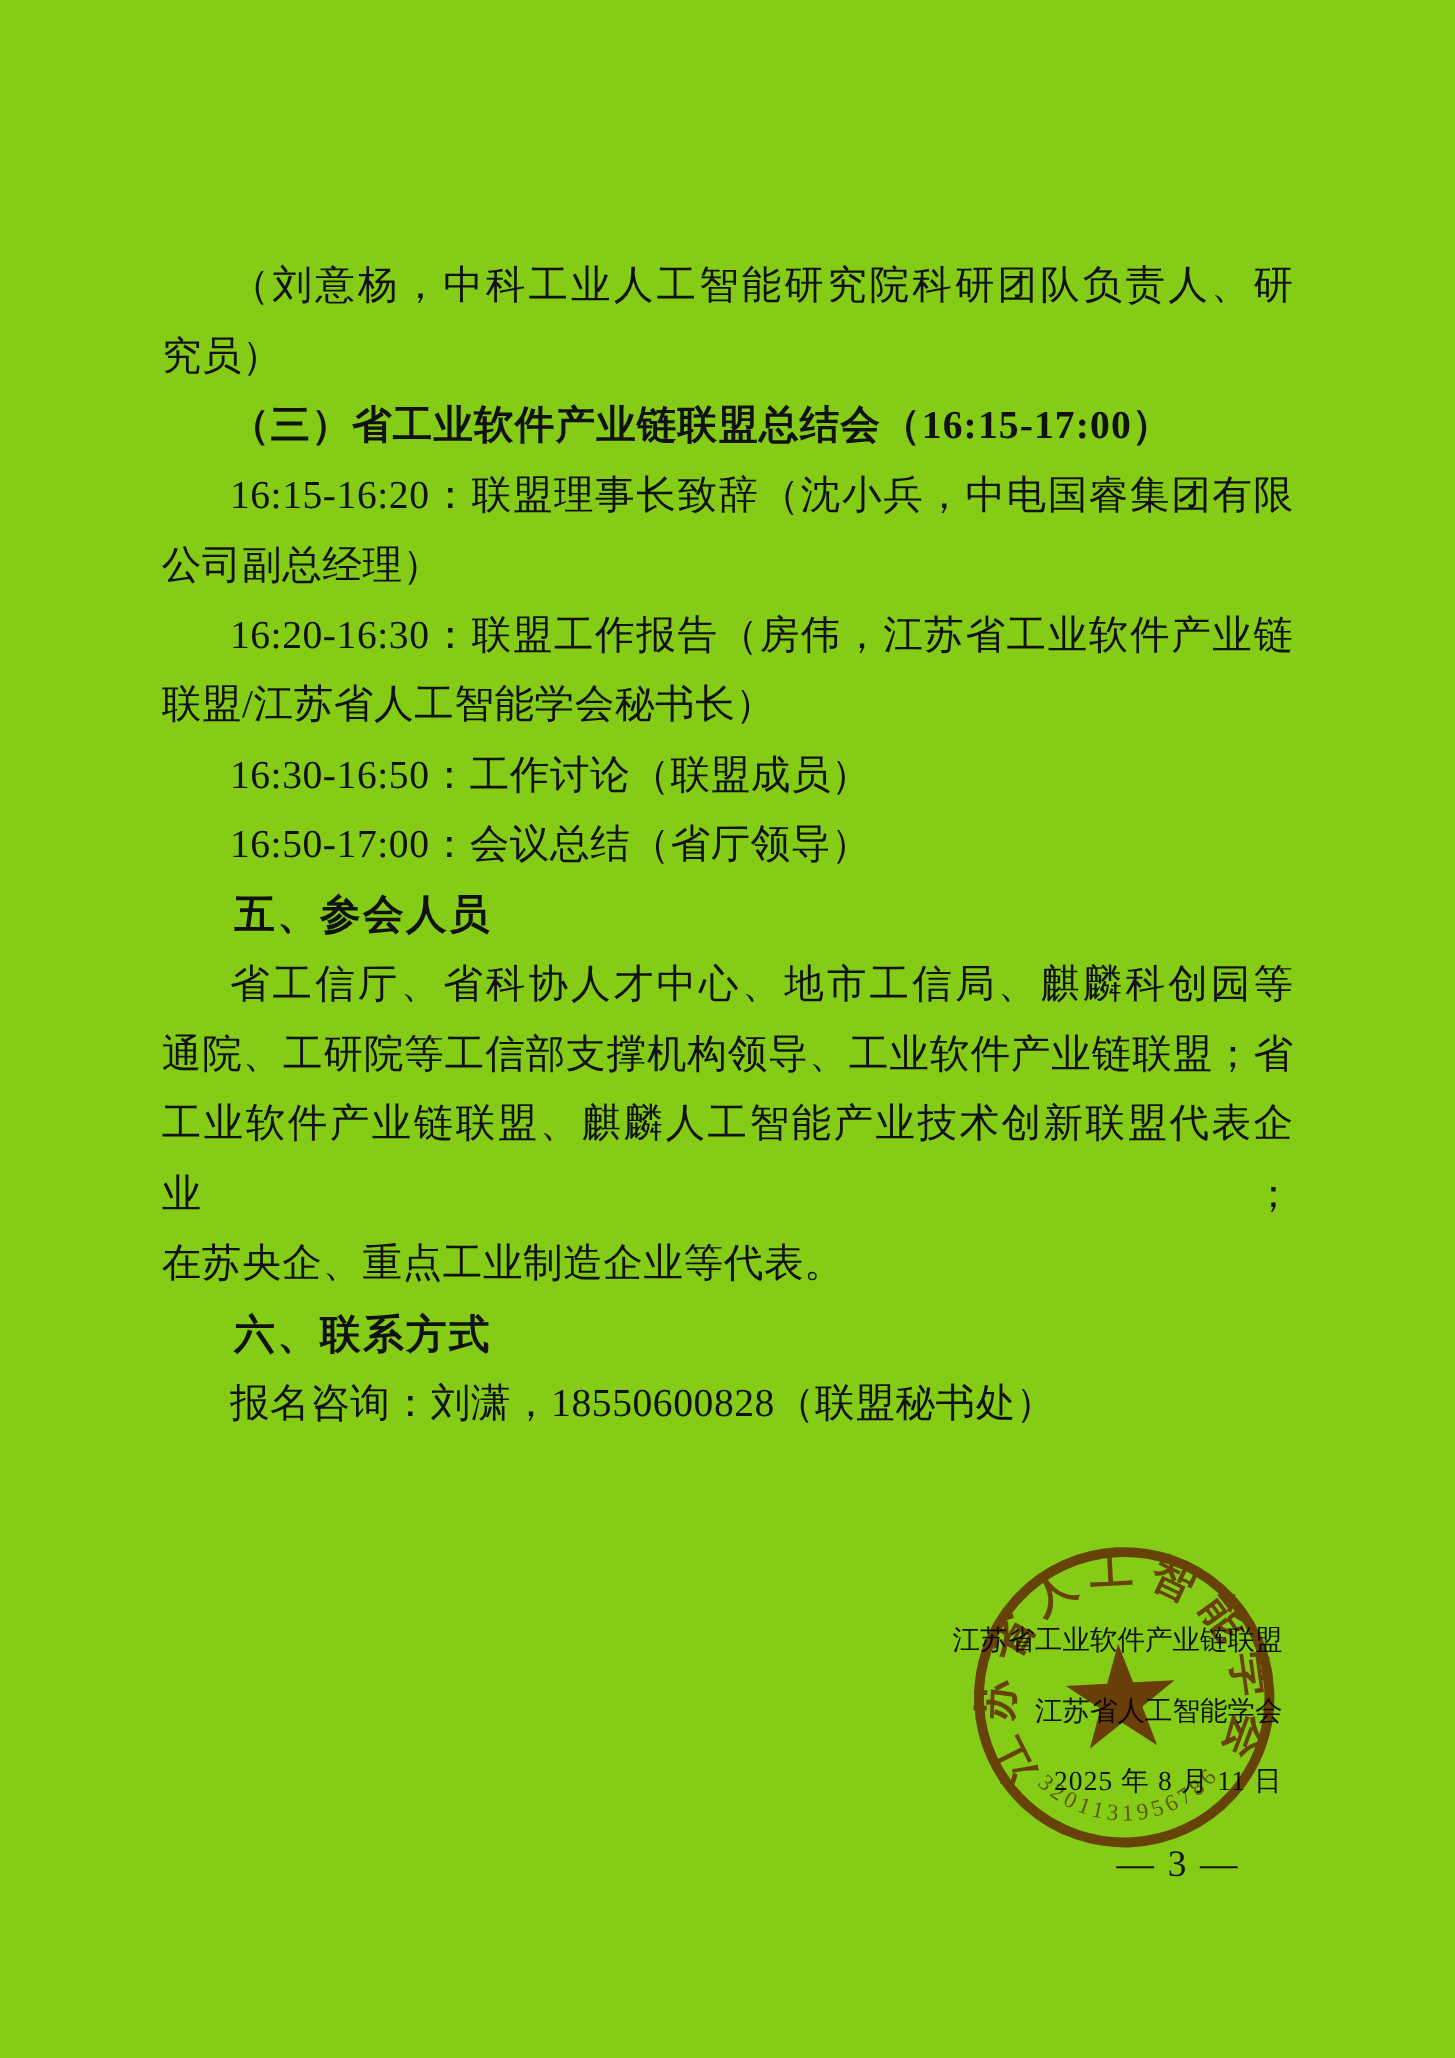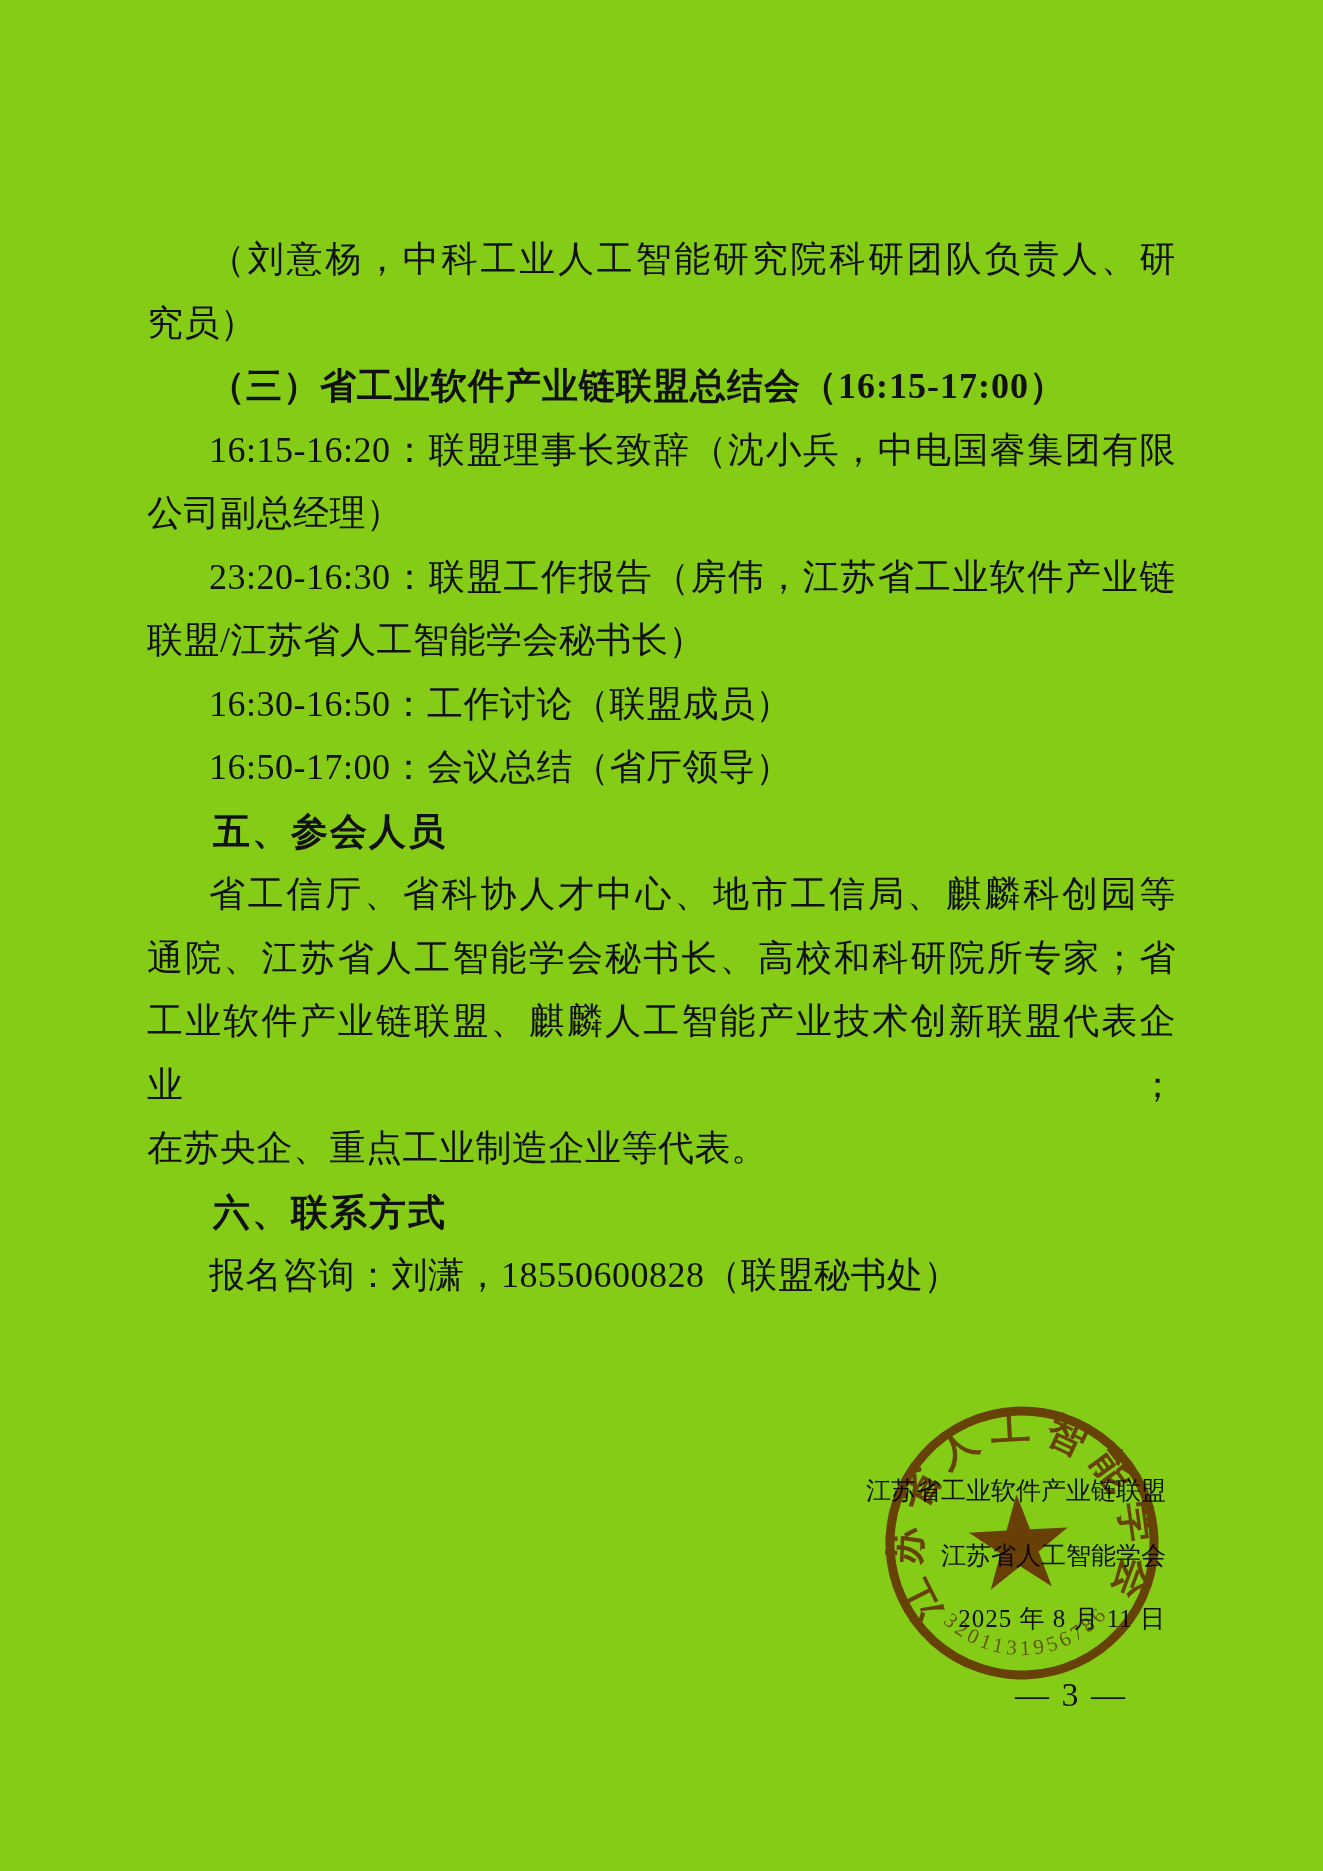--- a/index.html
+++ b/index.html
@@ -73,27 +73,27 @@
 <body>
 
 <div class="page">
 
   <div class="body-text">
     <div class="ln j ind">（刘意杨，中科工业人工智能研究院科研团队负责人、研</div>
     <div class="ln">究员）</div>
     <div class="ln ind bold-serif">（三）省工业软件产业链联盟总结会（16:15-17:00）</div>
     <div class="ln j ind">16:15-16:20：联盟理事长致辞（沈小兵，中电国睿集团有限</div>
     <div class="ln">公司副总经理）</div>
-    <div class="ln j ind">23:20-16:30：联盟工作报告（房伟，江苏省工业软件产业链</div>
+    <div class="ln j ind">16:20-16:30：联盟工作报告（房伟，江苏省工业软件产业链</div>
     <div class="ln">联盟/江苏省人工智能学会秘书长）</div>
     <div class="ln ind">16:30-16:50：工作讨论（联盟成员）</div>
     <div class="ln ind">16:50-17:00：会议总结（省厅领导）</div>
     <div class="ln heading">五、参会人员</div>
     <div class="ln j ind">省工信厅、省科协人才中心、地市工信局、麒麟科创园等</div>
-    <div class="ln j">通院、江苏省人工智能学会秘书长、高校和科研院所专家；省</div>
+    <div class="ln j">通院、工研院等工信部支撑机构领导、工业软件产业链联盟；省</div>
     <div class="ln j">工业软件产业链联盟、麒麟人工智能产业技术创新联盟代表企业；</div>
     <div class="ln">在苏央企、重点工业制造企业等代表。</div>
     <div class="ln heading">六、联系方式</div>
     <div class="ln ind">报名咨询：刘潇，18550600828（联盟秘书处）</div>
   </div>
 
   <div class="sig-line sig-org1">江苏省工业软件产业链联盟</div>
   <div class="sig-line sig-org2">江苏省人工智能学会</div>
   <div class="sig-line sig-date">2025 年 8 月 11 日</div>
 

